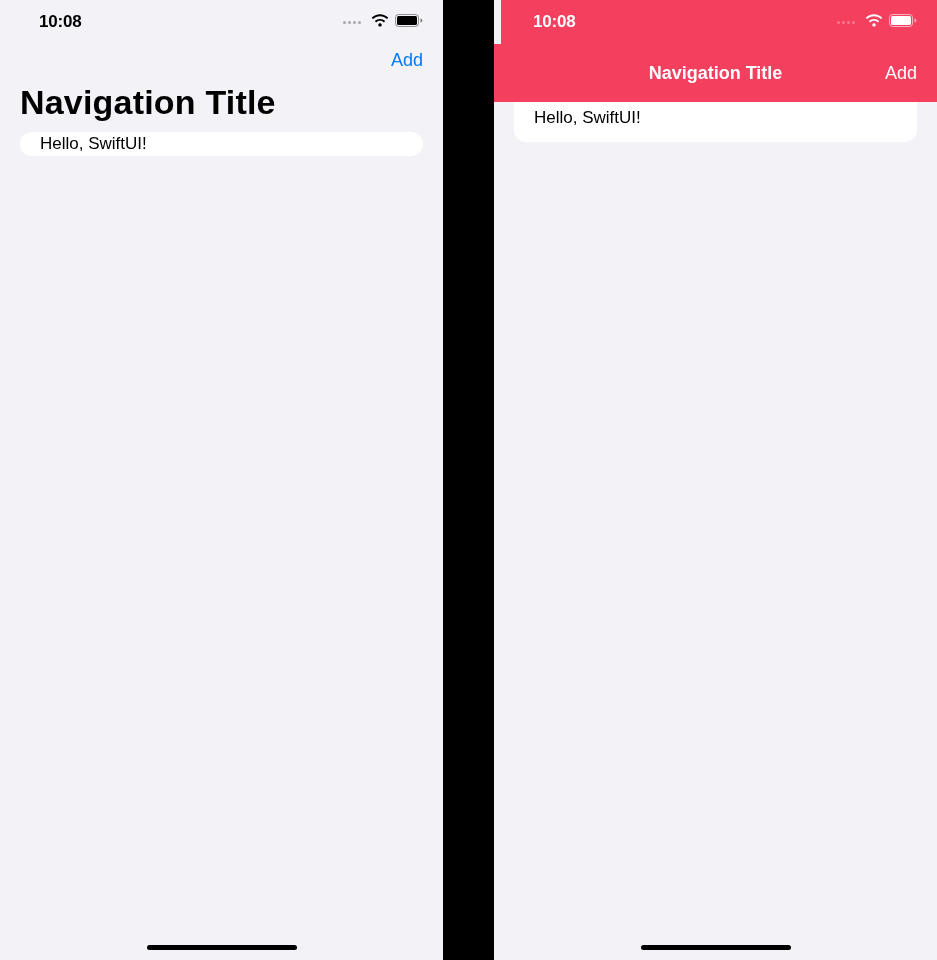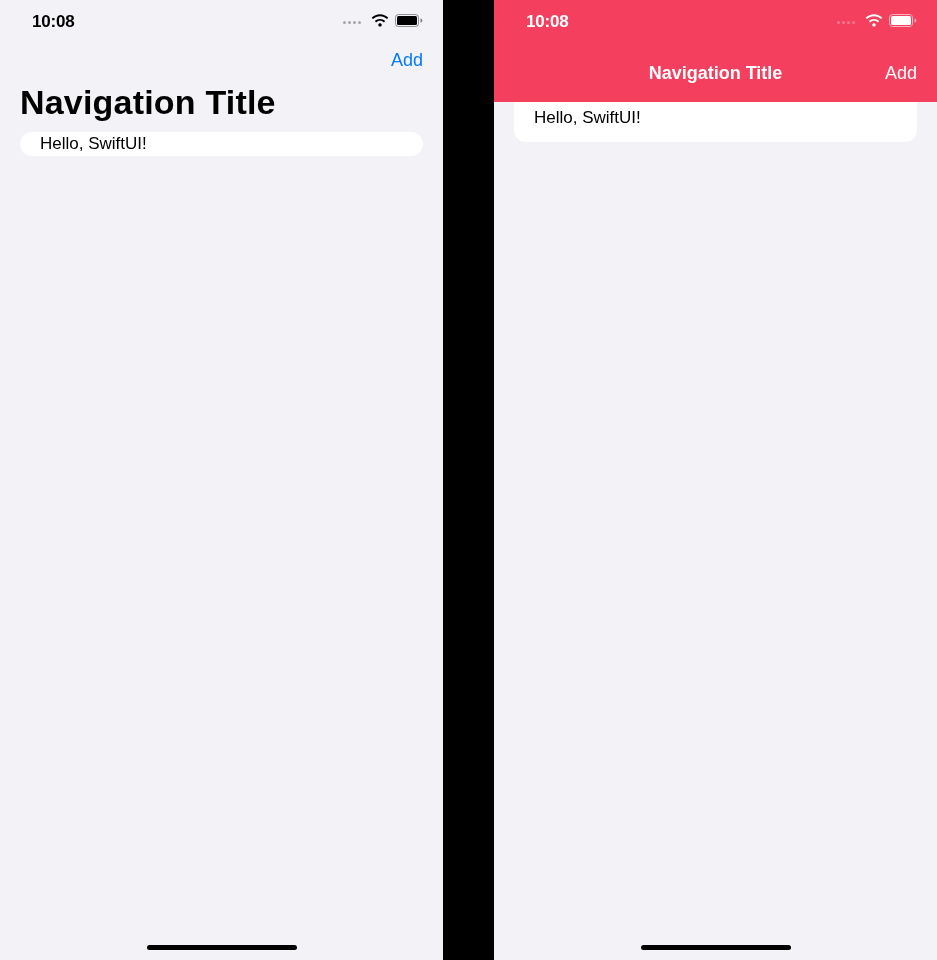--- a/index.html
+++ b/index.html
@@ -40,20 +40,21 @@
     
     .status-bar {
       height: 44px;
       display: flex;
       align-items: center;
       justify-content: space-between;
       padding: 0 20px 0 32px;
       font-size: 17px;
       font-weight: 600;
       letter-spacing: -0.2px;
+      margin-left: 7px;
     }
     .status-bar.pink {
       background: #f43f5e;
       color: #fff;
     }
     .status-left {
       display: flex;
       align-items: center;
     }
     .status-right {

